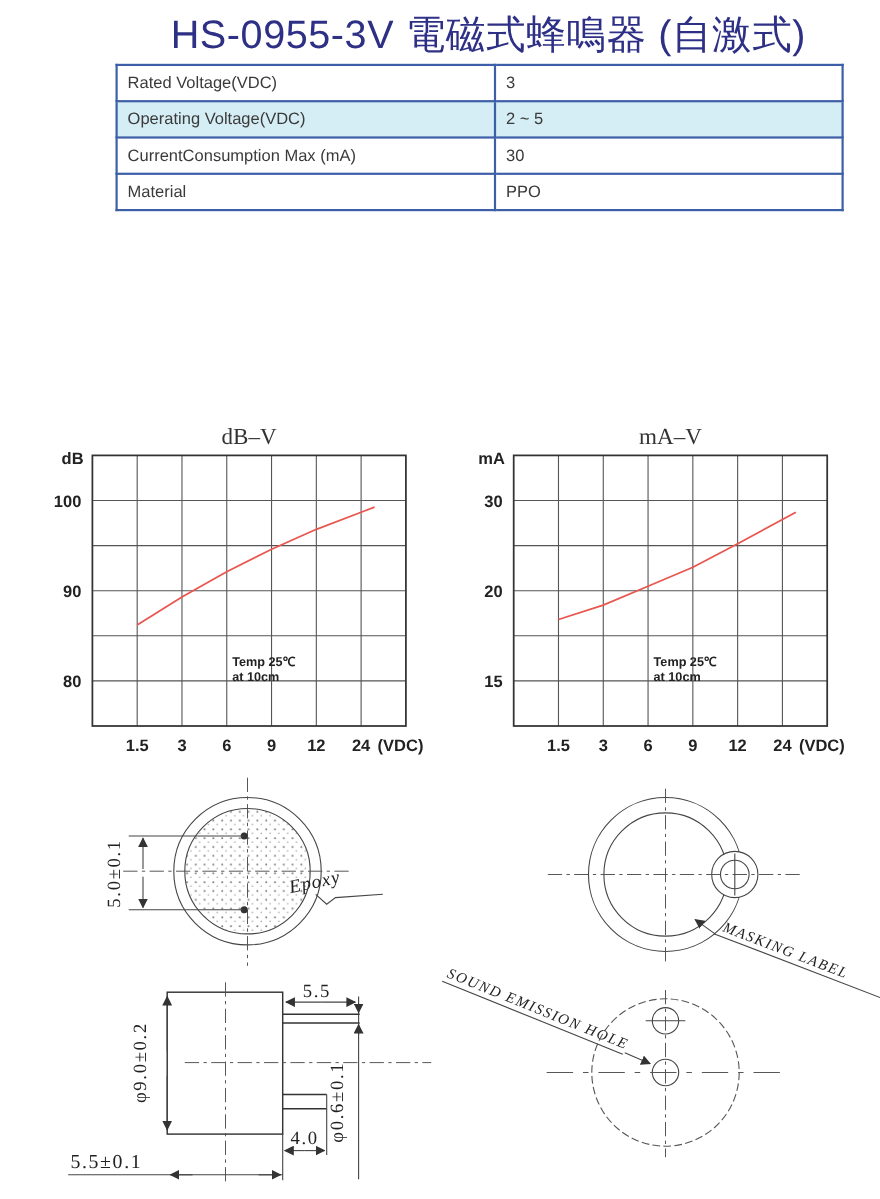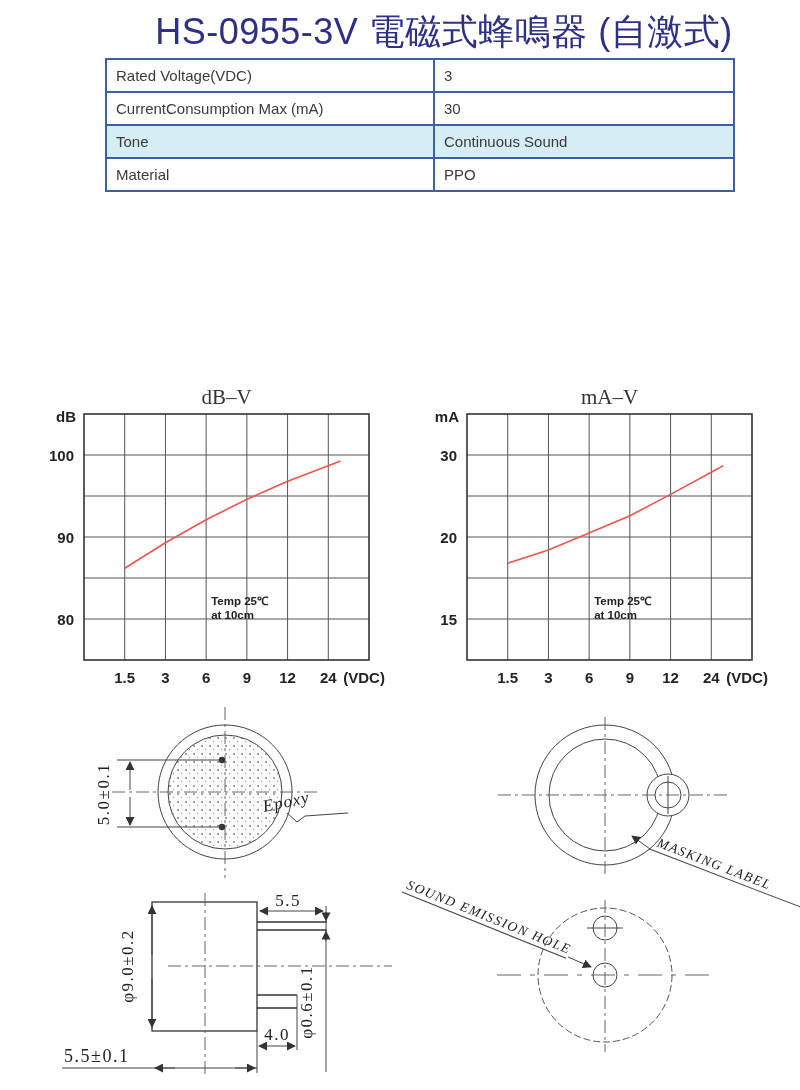--- a/index.html
+++ b/index.html
@@ -3,21 +3,21 @@
 <meta charset="utf-8">
 <style>
   html,body{margin:0;padding:0;background:#fff;}
   #page{position:relative;width:800px;height:1090px;background:#fff;overflow:hidden;
         font-family:"Liberation Sans",sans-serif;}
   #doc-title{position:absolute;top:8px;left:0;width:100%;text-align:center;
              font-size:36px;font-weight:normal;color:var(--title-color,#2e3086);letter-spacing:0.5px;margin-left:44px;}
   #spec-table{position:absolute;left:105px;top:58px;border-collapse:collapse;
               border:2px solid var(--table-border,#3d5fa8);}
   #spec-table td{border:2px solid var(--table-border,#3d5fa8);height:31px;
-                 font-size:15px;color:#3a3a3a;padding:0 8px 0 9px;background:#fff;}
+                 font-size:15px;color:#3a3a3a;padding:0 24px 0 9px;background:#fff;}
   #spec-table td.lbl{width:309px;}
   #spec-table td.val{width:281px;}
   #spec-table tr.alt td{background:var(--row-alt,#d5edf4);}
   svg{position:absolute;left:0;}
   #charts{top:380px;}
   #drawings{top:700px;}
   .ctitle{font-family:"Liberation Serif",serif;font-size:21px;fill:#333;}
   .ctick{font-family:"Liberation Sans",sans-serif;font-size:15px;font-weight:bold;fill:#222;}
   .cnote{font-family:"Liberation Sans",sans-serif;font-size:11.5px;font-weight:bold;fill:#222;}
   .grid{stroke:#555;stroke-width:1;fill:none;}
@@ -39,27 +39,27 @@
 <div id="page">
 
   <div id="doc-title">HS-0955-3V 電磁式蜂鳴器 (自激式)</div>
 
   <table id="spec-table">
     <tbody>
         <tr>
           <td class="lbl">Rated Voltage(VDC)</td>
           <td class="val">3</td>
         </tr>
+        <tr class="alt">
+          <td class="lbl">Operating Voltage(VDC)</td>
+          <td class="val">2 ~ 5</td>
+        </tr>
         <tr>
           <td class="lbl">CurrentConsumption Max (mA)</td>
           <td class="val">30</td>
-        </tr>
-        <tr class="alt">
-          <td class="lbl">Tone</td>
-          <td class="val">Continuous Sound</td>
         </tr>
         <tr>
           <td class="lbl">Material</td>
           <td class="val">PPO</td>
         </tr>
       </tbody>
   </table>
 
   <svg id="charts" width="800" height="320" viewBox="0 380 800 320">
       <g>

